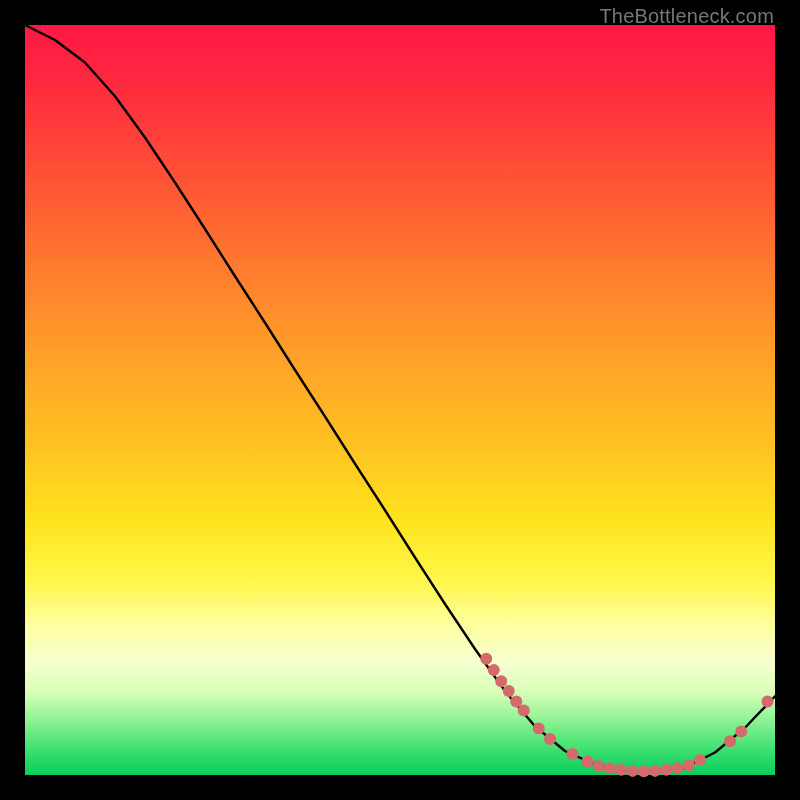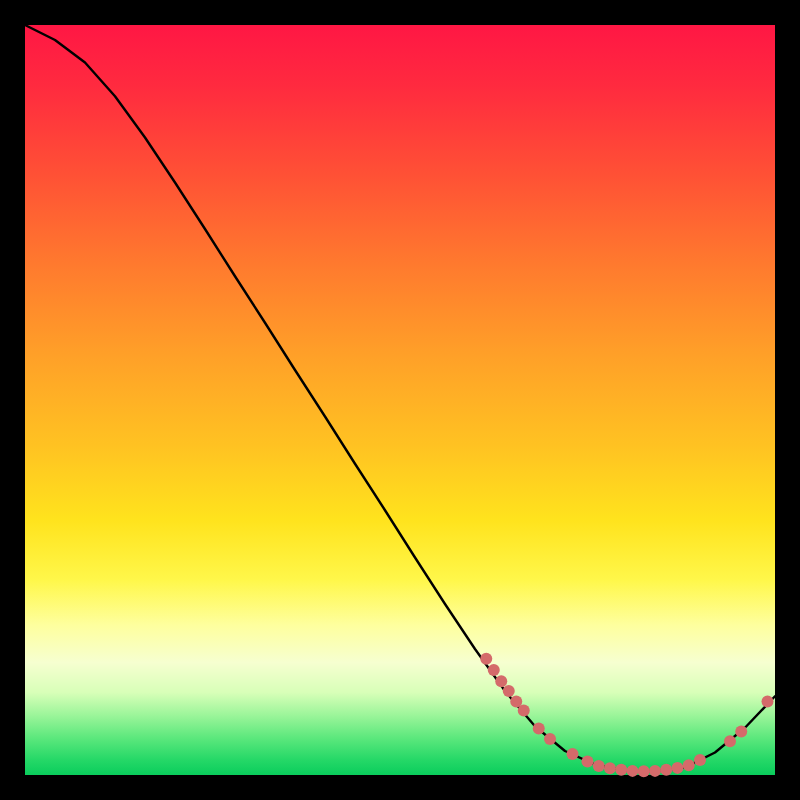--- a/index.html
+++ b/index.html
@@ -91,13 +91,14 @@
           <circle cx="641.25" cy="744.75" r="6" fill="#d46a6a"></circle>
           <circle cx="652.50" cy="742.88" r="6" fill="#d46a6a"></circle>
           <circle cx="663.75" cy="740.25" r="6" fill="#d46a6a"></circle>
           <circle cx="675.00" cy="735.00" r="6" fill="#d46a6a"></circle>
           <circle cx="705.00" cy="716.25" r="6" fill="#d46a6a"></circle>
           <circle cx="716.25" cy="706.50" r="6" fill="#d46a6a"></circle>
           <circle cx="742.50" cy="676.50" r="6" fill="#d46a6a"></circle>
         </g>
     </svg>
   </div>
+  <div class="attribution">TheBottleneck.com</div>
 </div>
 
 </body></html>

